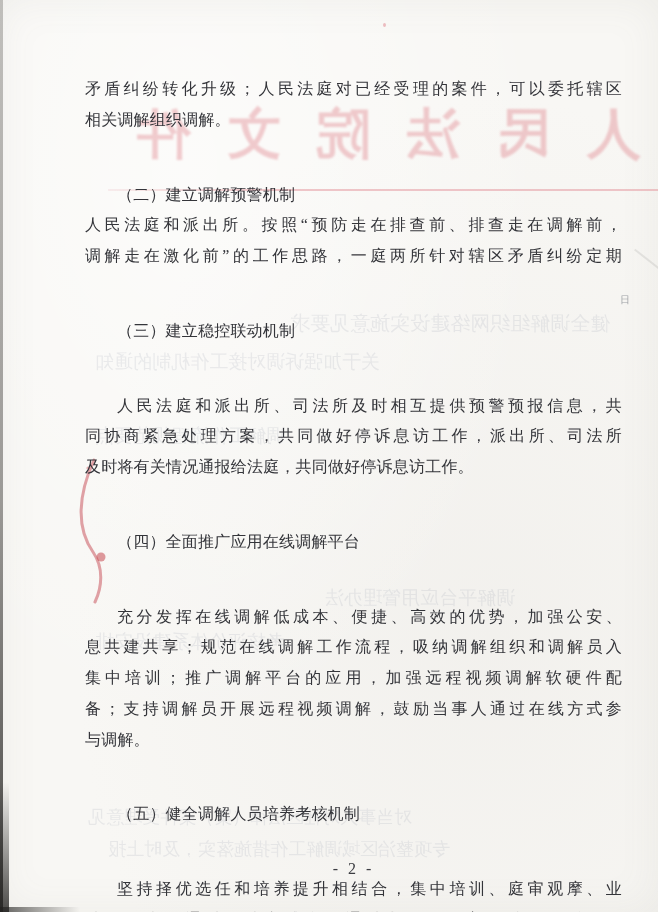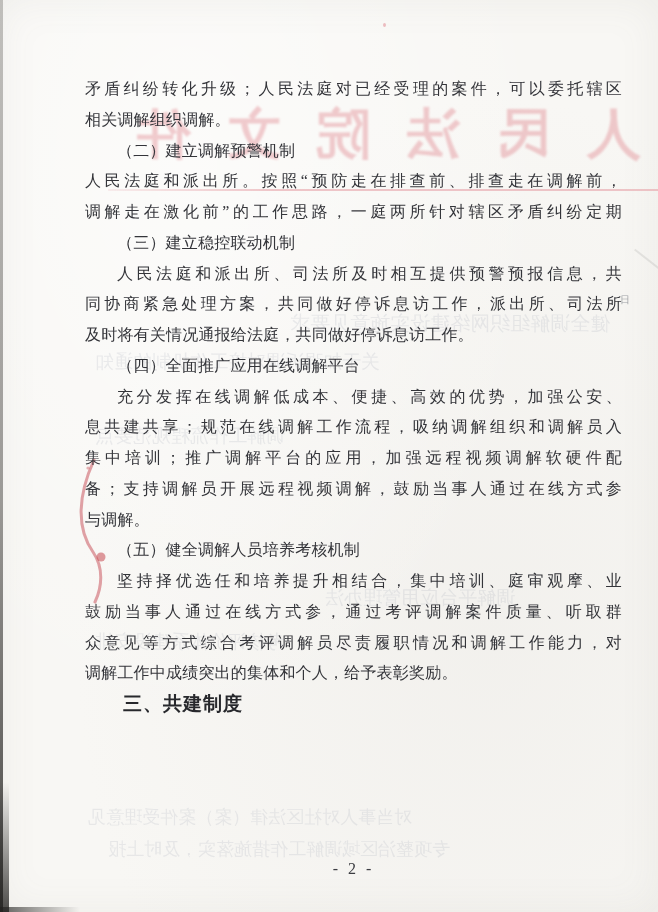--- a/index.html
+++ b/index.html
@@ -64,21 +64,21 @@
   .text-block{
     position:absolute;left:85px;top:74px;width:537px;
   }
   .line{
     font-size:16px;line-height:30.75px;height:30.75px;
     color:#34353a;
     letter-spacing:.2px;
     text-align:left;
   }
   .line.fill{text-align:justify;text-align-last:justify;}
-  .line.indent{text-indent:2em;}
+  .line.indent{text-indent:2em;margin-top:44px;}
   .line.bold{
     font-family:"Liberation Sans","DejaVu Sans",sans-serif;
     font-weight:bold;font-size:19px;color:#27282c;letter-spacing:1px;
   }
   .page-number{
     position:absolute;left:85px;top:860px;width:537px;
     text-align:center;font-size:16px;letter-spacing:3px;color:#3c3d42;
   }
 </style>
 </head>

